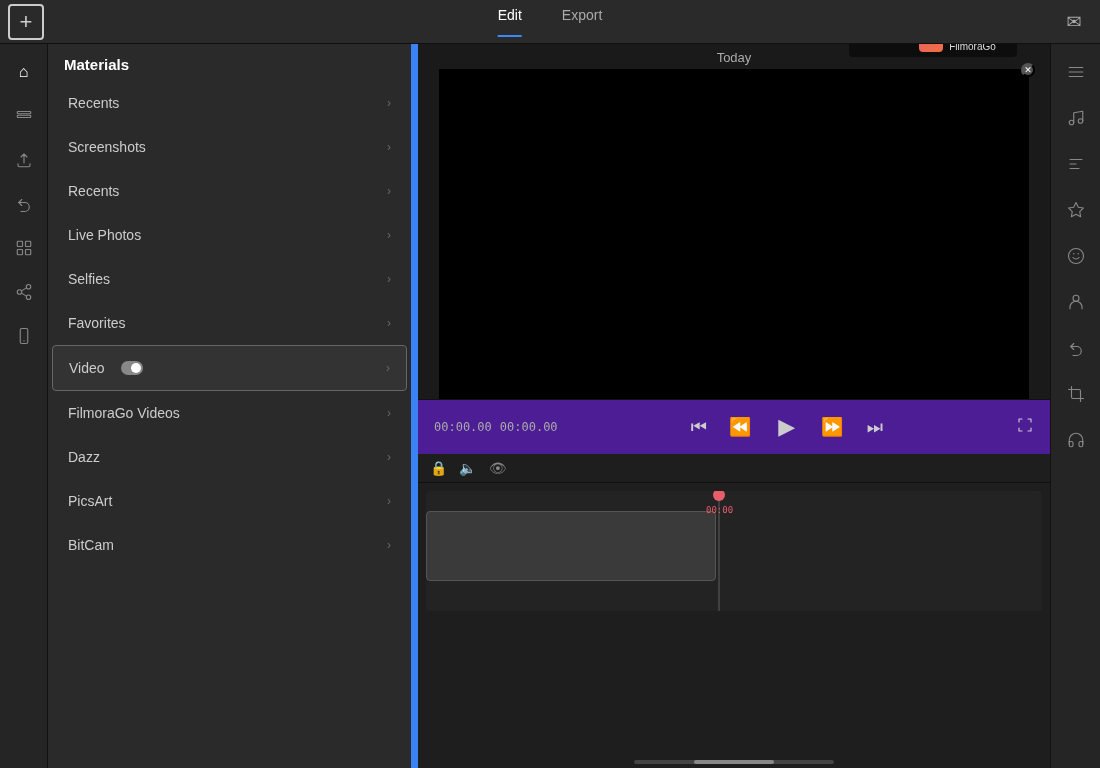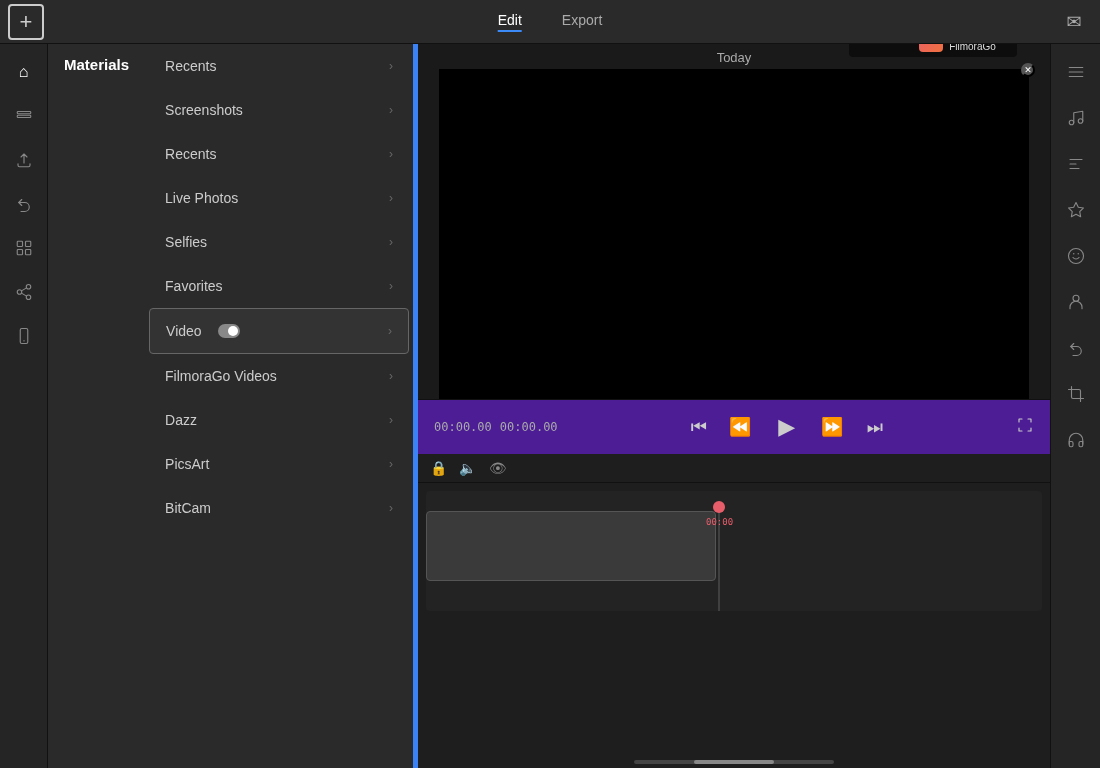--- a/index.html
+++ b/index.html
@@ -47,21 +47,21 @@
       position: absolute;
       left: 50%;
       transform: translateX(-50%);
       display: flex;
       gap: 40px;
     }
     .top-tab {
       font-size: 14px;
       color: #aaa;
       cursor: pointer;
-      padding-bottom: 2px;
+      padding-bottom: 12px;
     }
     .top-tab.active {
       color: #fff;
       border-bottom: 2px solid #3b8af7;
     }
     .top-bar-right {
       margin-left: auto;
       display: flex;
       align-items: center;
     }
@@ -108,23 +108,23 @@
       border-radius: 4px;
     }
     .far-left-icon.active {
       color: #fff;
     }
 
     
     .left-panel {
       width: 370px;
       background: #2a2a2a;
-      border-right: 5px solid #3b82f6;
-      display: flex;
-      flex-direction: row;
+      border-right: 7px solid #3b82f6;
+      display: flex;
+      flex-direction: column;
       overflow: hidden;
     }
     .panel-header {
       padding: 12px 16px 8px;
       font-size: 15px;
       font-weight: 600;
       color: #fff;
     }
     .panel-sub {
       padding: 4px 16px 8px;
@@ -336,21 +336,21 @@
       top: 20px;
       height: 70px;
       width: 290px;
       background: #3a3a3a;
       border-radius: 4px;
       border: 1px solid #555;
     }
     .playhead {
       position: absolute;
       left: 292px;
-      top: 12px;
+      top: 0;
       bottom: 0;
       width: 2px;
       background: #404040;
     }
     .playhead-marker {
       position: absolute;
       top: -2px;
       left: -5px;
       width: 12px;
       height: 12px;

